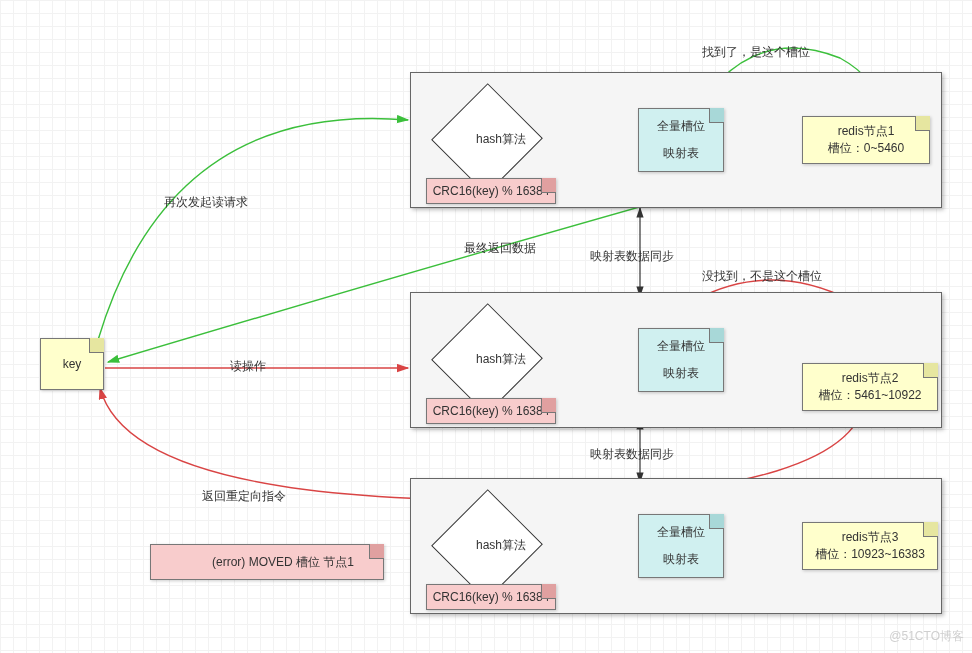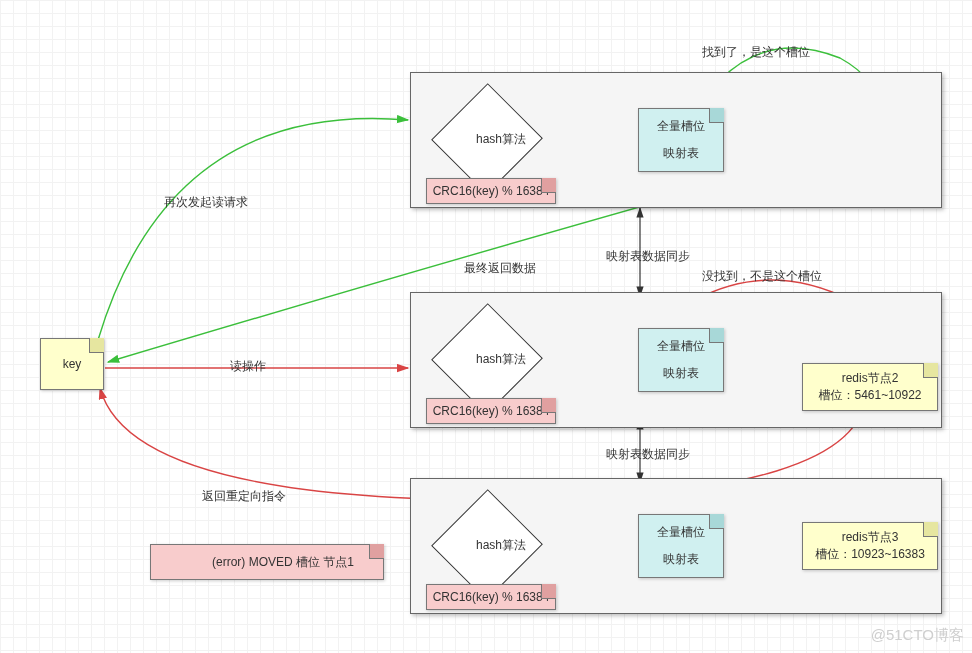--- a/index.html
+++ b/index.html
@@ -75,29 +75,29 @@
   .diamond-label {
     position: absolute;
     text-align: center;
     white-space: nowrap;
   }
 
   .flow-label {
     position: absolute;
     background: rgba(245,245,245,0.0);
     white-space: nowrap;
-    text-align: right;
+    text-align: left;
   }
 
   .watermark {
     position: absolute;
     right: 8px;
     bottom: 8px;
     color: #cfcfcf;
-    font-size: 15px;
+    font-size: 12px;
   }
 
   svg.arrows {
     position: absolute;
     inset: 0;
     width: 972px;
     height: 653px;
     overflow: visible;
   }
 </style>
@@ -159,20 +159,24 @@
     <div class="diamond"></div>
     <div class="diamond-label">hash算法</div>
   </div>
   <div class="note note-pink" style="left:426px; top:178px; width:128px; height:24px;">
     <span>CRC16(key) % 16384</span>
   </div>
   <div class="note note-cyan" style="left:638px; top:108px; width:84px; height:62px;">
     <span>全量槽位</span>
     <span>映射表</span>
   </div>
+  <div class="note note-yellow" style="left:802px; top:116px; width:126px; height:46px;">
+    <span>redis节点1</span>
+    <span>槽位：0~5460</span>
+  </div>
 
   <div class="container" style="left:410px; top:292px; width:530px; height:134px;"></div>
   <div class="diamond-wrap" style="left:448px; top:320px; width:78px; height:78px;">
     <div class="diamond"></div>
     <div class="diamond-label">hash算法</div>
   </div>
   <div class="note note-pink" style="left:426px; top:398px; width:128px; height:24px;">
     <span>CRC16(key) % 16384</span>
   </div>
   <div class="note note-cyan" style="left:638px; top:328px; width:84px; height:62px;">
@@ -196,21 +200,21 @@
     <span>全量槽位</span>
     <span>映射表</span>
   </div>
   <div class="note note-yellow" style="left:802px; top:522px; width:134px; height:46px;">
     <span>redis节点3</span>
     <span>槽位：10923~16383</span>
   </div>
 
   <div class="flow-label" style="left:230px; top:358px;">读操作</div>
   <div class="flow-label" style="left:164px; top:194px;">再次发起读请求</div>
-  <div class="flow-label" style="left:464px; top:240px;margin-top:20px;">最终返回数据</div>
+  <div class="flow-label" style="left:464px; top:240px;">最终返回数据</div>
   <div class="flow-label" style="left:590px; top:248px; width:100px;">映射表数据同步</div>
   <div class="flow-label" style="left:590px; top:446px; width:100px;">映射表数据同步</div>
   <div class="flow-label" style="left:702px; top:44px;">找到了，是这个槽位</div>
   <div class="flow-label" style="left:702px; top:268px;">没找到，不是这个槽位</div>
   <div class="flow-label" style="left:202px; top:488px;">返回重定向指令</div>
 
   <div class="watermark">@51CTO博客</div>
 </div>
 
 </body></html>

